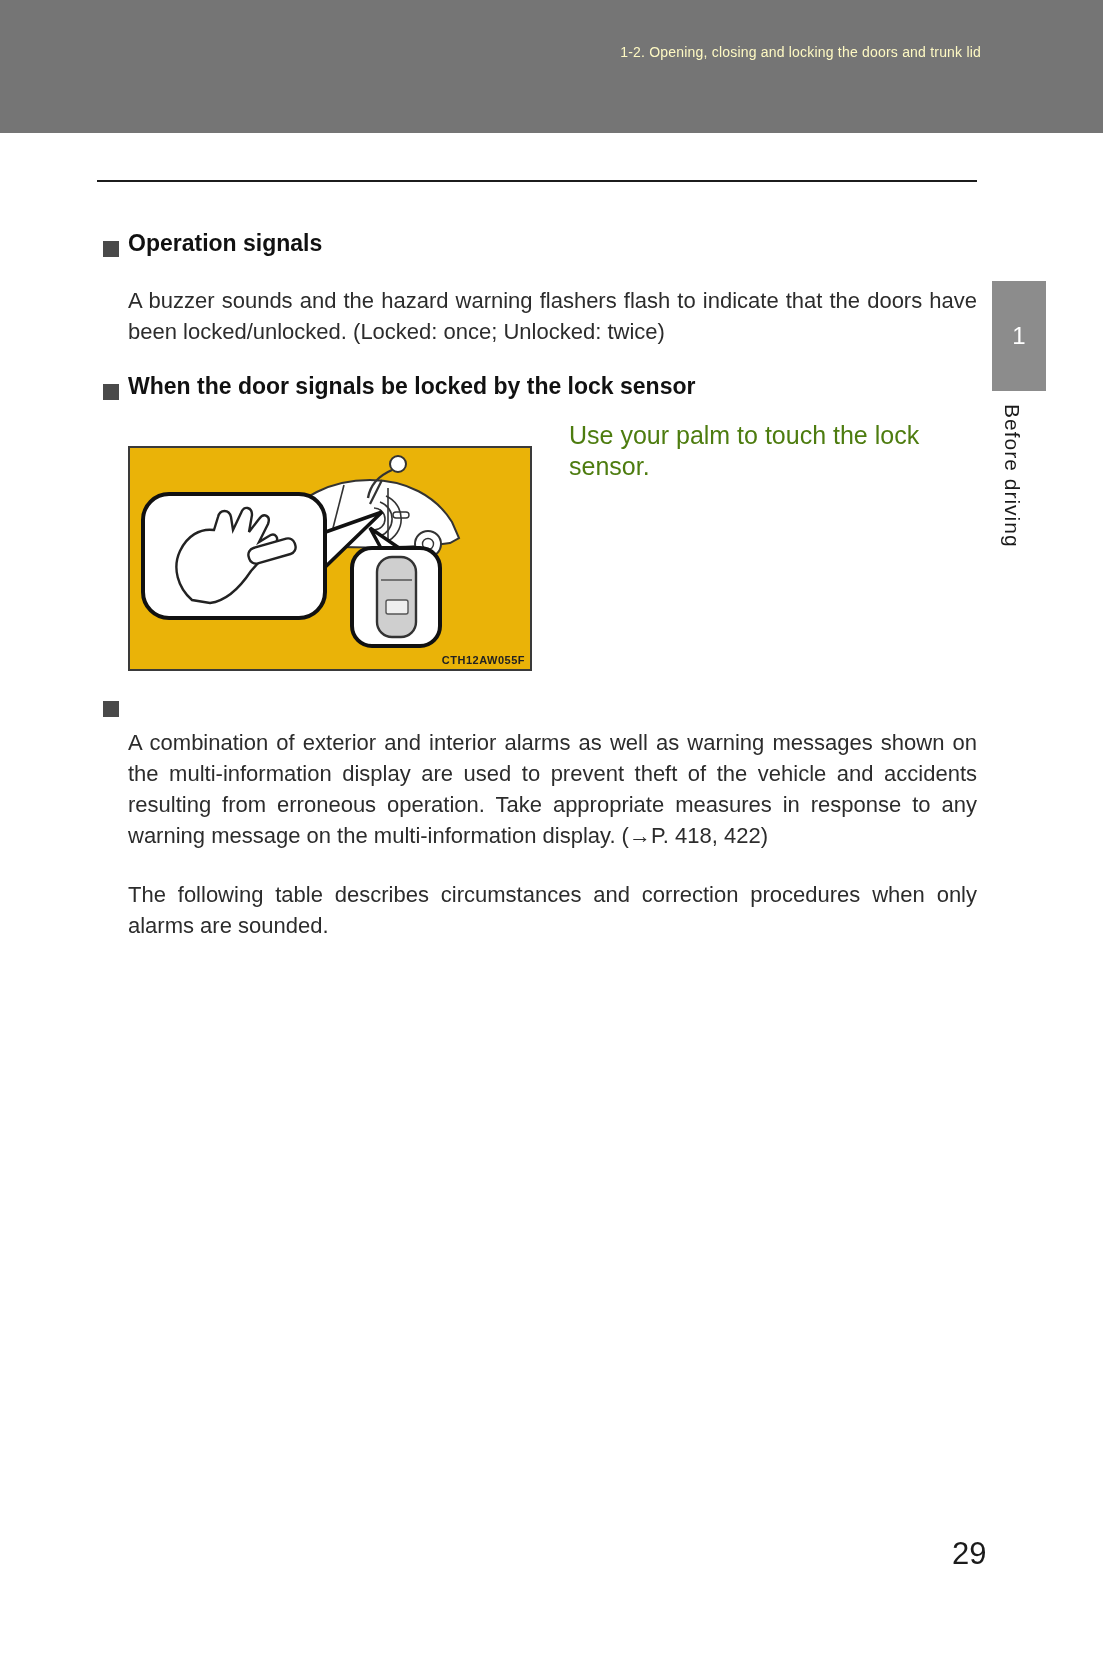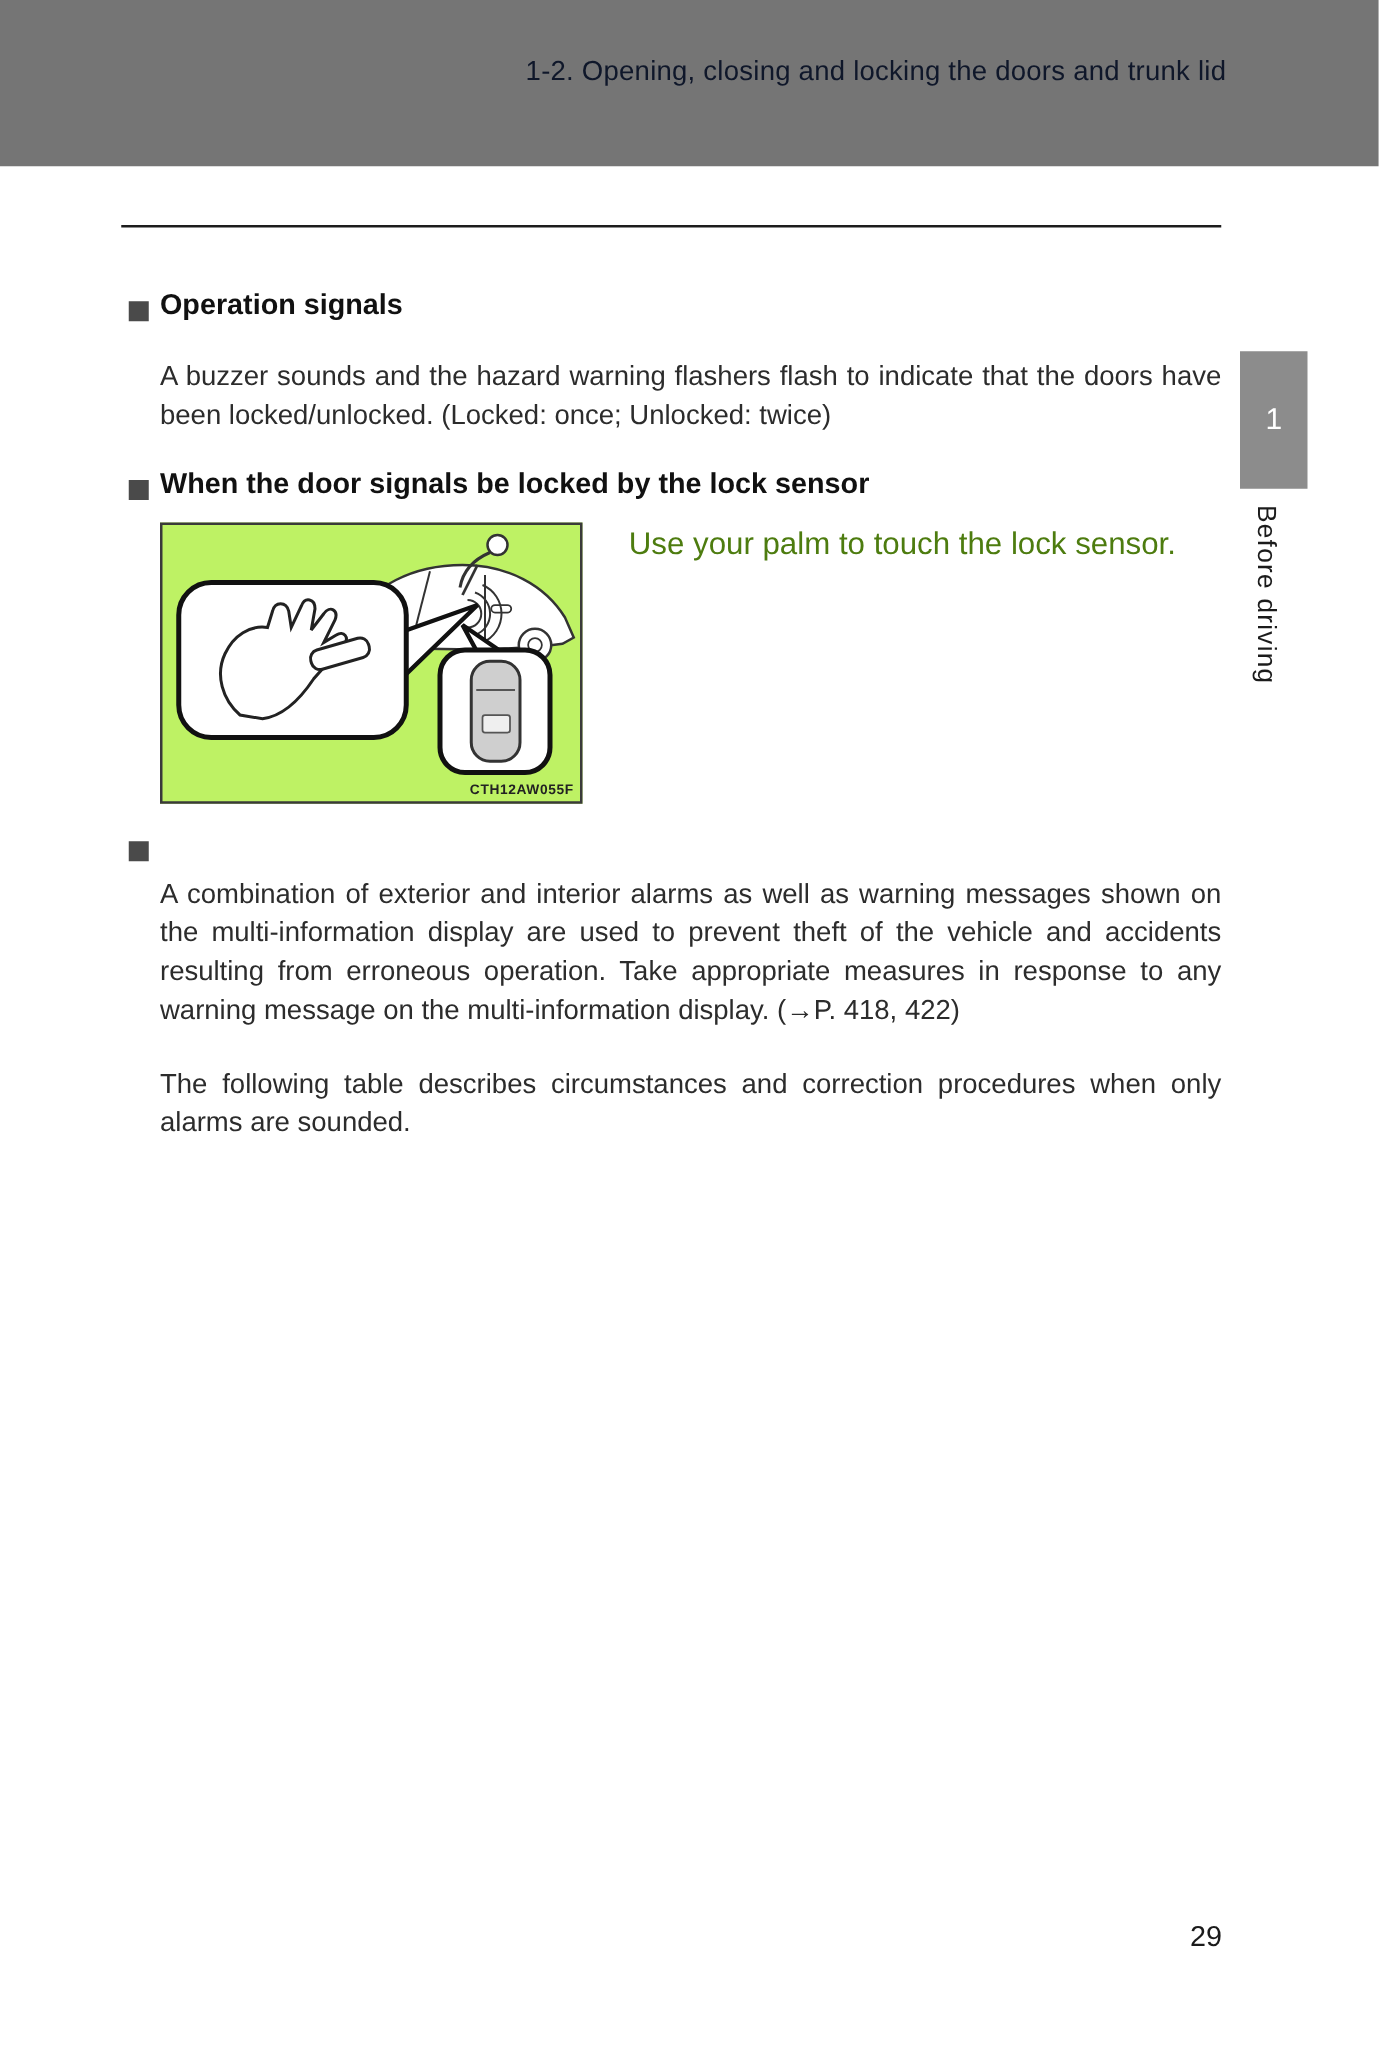--- a/index.html
+++ b/index.html
@@ -20,22 +20,22 @@
     position: absolute;
     top: 0; left: 0;
     width: 1103px;
     height: 133px;
     background: #757575;
   }
   .header-band .header-title {
     position: absolute;
     top: 44px;
     right: 122px;
-    color: #0f172a;
-    font-size: 22px;
+    color: #fef9c3;
+    font-size: 14px;
     letter-spacing: 0.2px;
     white-space: nowrap;
     text-align: right;
   }
 
   
   .top-rule {
     position: absolute;
     left: 97px;
     top: 180px;
@@ -104,26 +104,27 @@
   .para:last-child { margin-bottom: 0; margin-top: 28px; }
 
   
   .figure-row {
     display: flex;
     align-items: flex-start;
     margin: 18px 0 30px 25px;
   }
   .figure-box {
     position: relative;
-    width: 338px;
+    width: 404px;
     height: 225px;
     border: 2px solid #3a3a3a;
-    background: #bef264;
+    background: #eab308;
     flex: 0 0 auto;
     box-sizing: border-box;
+    margin-top: 28px;
   }
   .figure-box svg { display: block; }
   .figure-code {
     position: absolute;
     right: 5px;
     bottom: 3px;
     font-size: 11px;
     font-weight: bold;
     color: #222222;
     letter-spacing: 0.5px;
@@ -134,21 +135,21 @@
     line-height: 31px;
     color: #4d7c0f;
     padding-top: 2px;
   }
 
   
   .page-number {
     position: absolute;
     left: 952px;
     top: 1536px;
-    font-size: 23px;
+    font-size: 31px;
     color: #1b1b1b;
   }
 </style>
 </head>
 <body>
 
 <div class="page">
 
   <div class="header-band">
     <div class="header-title">1-2. Opening, closing and locking the doors and trunk lid</div>

